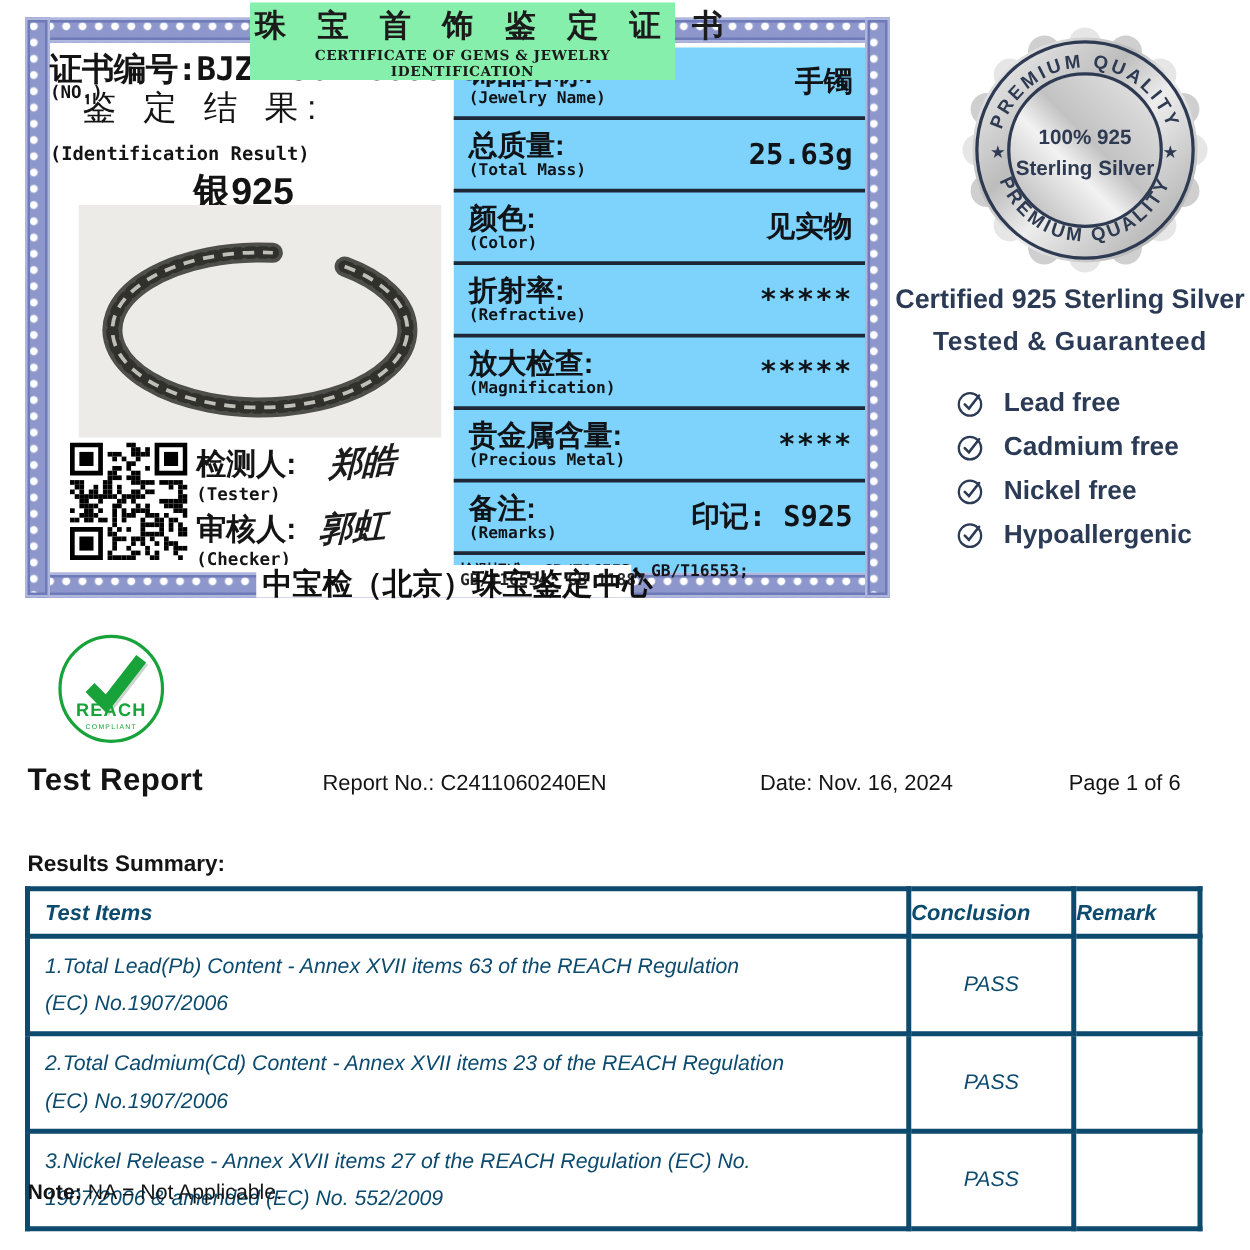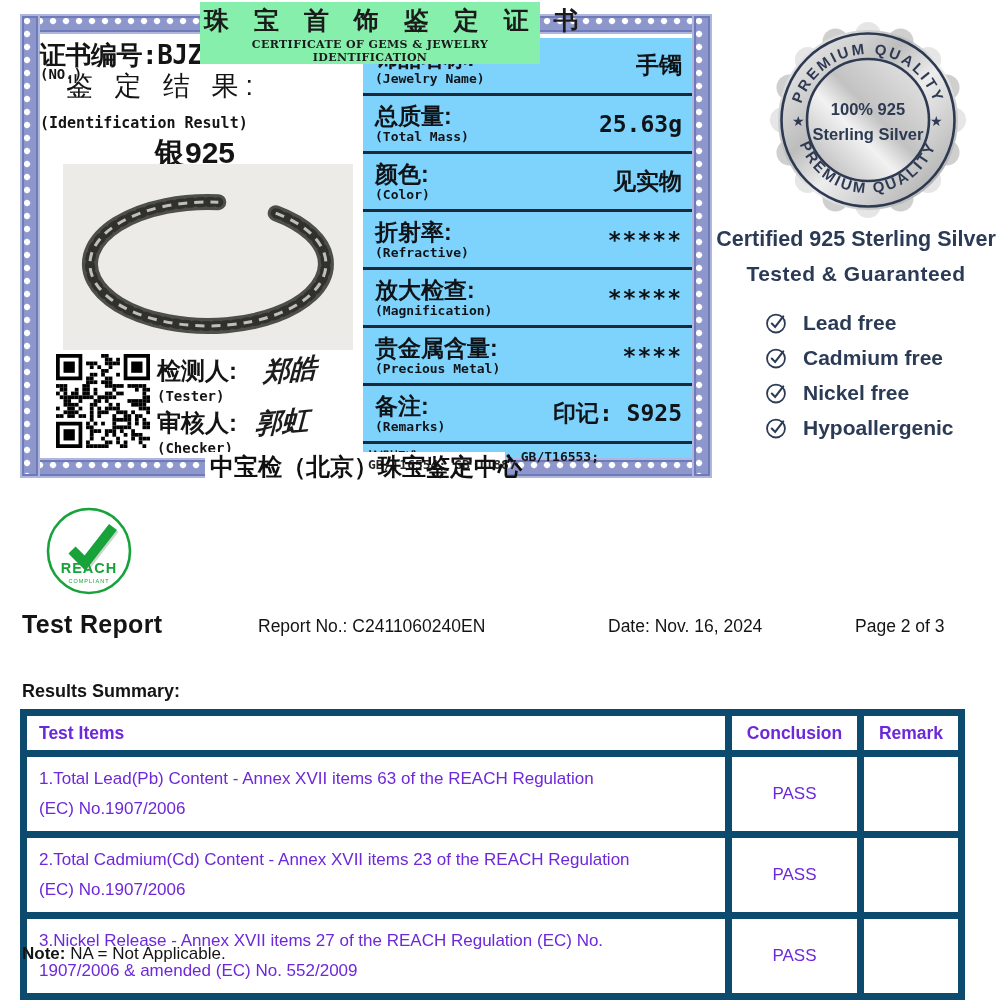--- a/index.html
+++ b/index.html
@@ -59,23 +59,23 @@
   .reach{left:33px;top:503px;width:112px;height:96px;z-index:2;}
 
   
   .rpt-title{left:22px;top:610px;font-weight:700;font-size:25px;letter-spacing:.3px;}
   .rpt-no{left:258px;top:616px;font-size:17.5px;}
   .rpt-date{left:608px;top:616px;font-size:17.5px;}
   .rpt-page{left:855px;top:616px;font-size:17.5px;}
   .sum-title{left:22px;top:681px;font-weight:700;font-size:18px;}
 
   table.results{position:absolute;left:20px;top:709px;width:938px;border-collapse:collapse;table-layout:fixed;}
-  table.results th,table.results td{border:7px solid #0c4a6e;font-size:17px;color:#6d28d9;}
+  table.results th,table.results td{border:4px solid #0c4a6e;font-size:17px;color:#0c4a6e;font-style:italic;}
   table.results th{height:34px;padding:0 0 0 12px;text-align:left;font-size:17.5px;}
-  table.results th.c{text-align:center;padding:0;}
+  table.results th.c{padding:0;}
   table.results td.item{padding:6px 10px 6px 12px;line-height:1.75;height:62px;}
   table.results td.c{text-align:center;}
   .note{left:22px;top:944px;font-size:17px;}
   .note b{font-weight:700;}
 </style>
 </head>
 <body>
 
 <div>
   <div class="band" style="left:20px;top:14px;width:692px;height:20px;"></div>
@@ -475,21 +475,21 @@
   <ellipse cx="56" cy="48" rx="41" ry="42" fill="#fff" stroke="#17a33a" stroke-width="2.6"></ellipse>
   <path d="M39,47 L52,60 L80,24" fill="none" stroke="#9fb3a5" stroke-width="10" stroke-linecap="butt" opacity=".55" transform="translate(1.5,2)"></path>
   <path d="M39,47 L52,60 L80,24" fill="none" stroke="#17a33a" stroke-width="10" stroke-linecap="butt"></path>
   <text x="56" y="70" text-anchor="middle" font-family="Liberation Sans,sans-serif" font-size="14.5" font-weight="700" letter-spacing="1" fill="#17a33a">REACH</text>
   <text x="56" y="80" text-anchor="middle" font-family="Liberation Sans,sans-serif" font-size="5.5" letter-spacing="1" fill="#17a33a">COMPLIANT</text>
 </svg>
 
 <div class="abs rpt-title">Test Report</div>
 <div class="abs rpt-no">Report No.: C2411060240EN</div>
 <div class="abs rpt-date">Date: Nov. 16, 2024</div>
-<div class="abs rpt-page">Page 2 of 3</div>
+<div class="abs rpt-page">Page 1 of 6</div>
 <div class="abs sum-title">Results Summary:</div>
 
 <table class="results">
   <colgroup>
       <col style="width:705px">
       <col style="width:132px">
       <col style="width:101px">
     </colgroup>
   <tbody>
       <tr>

